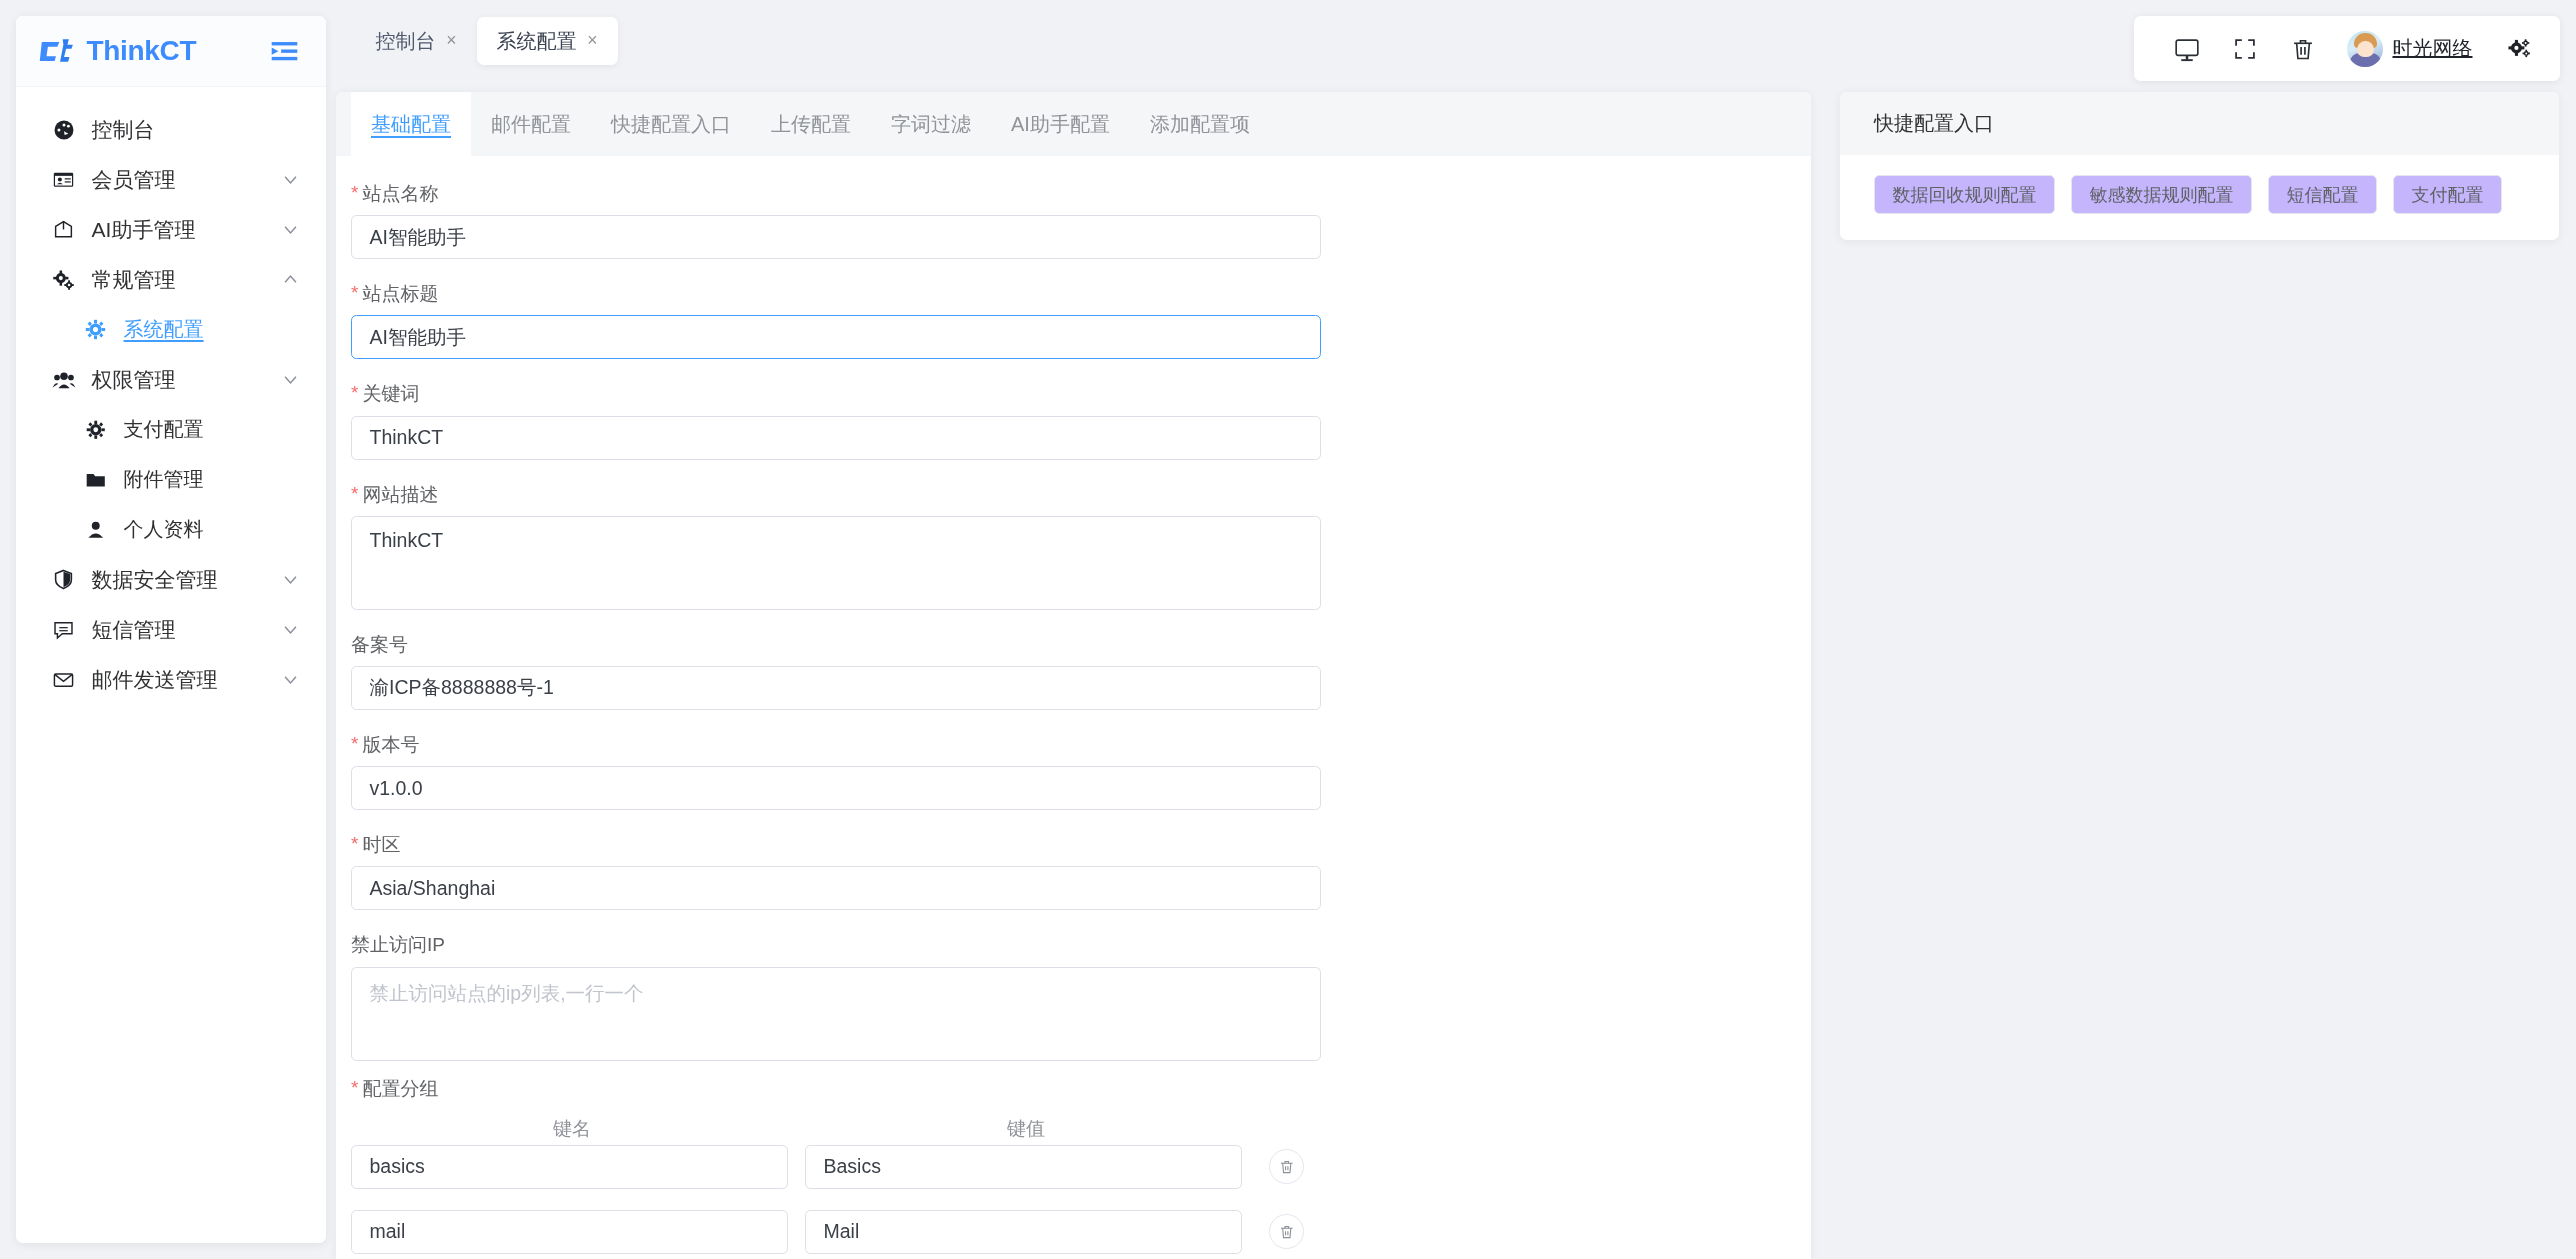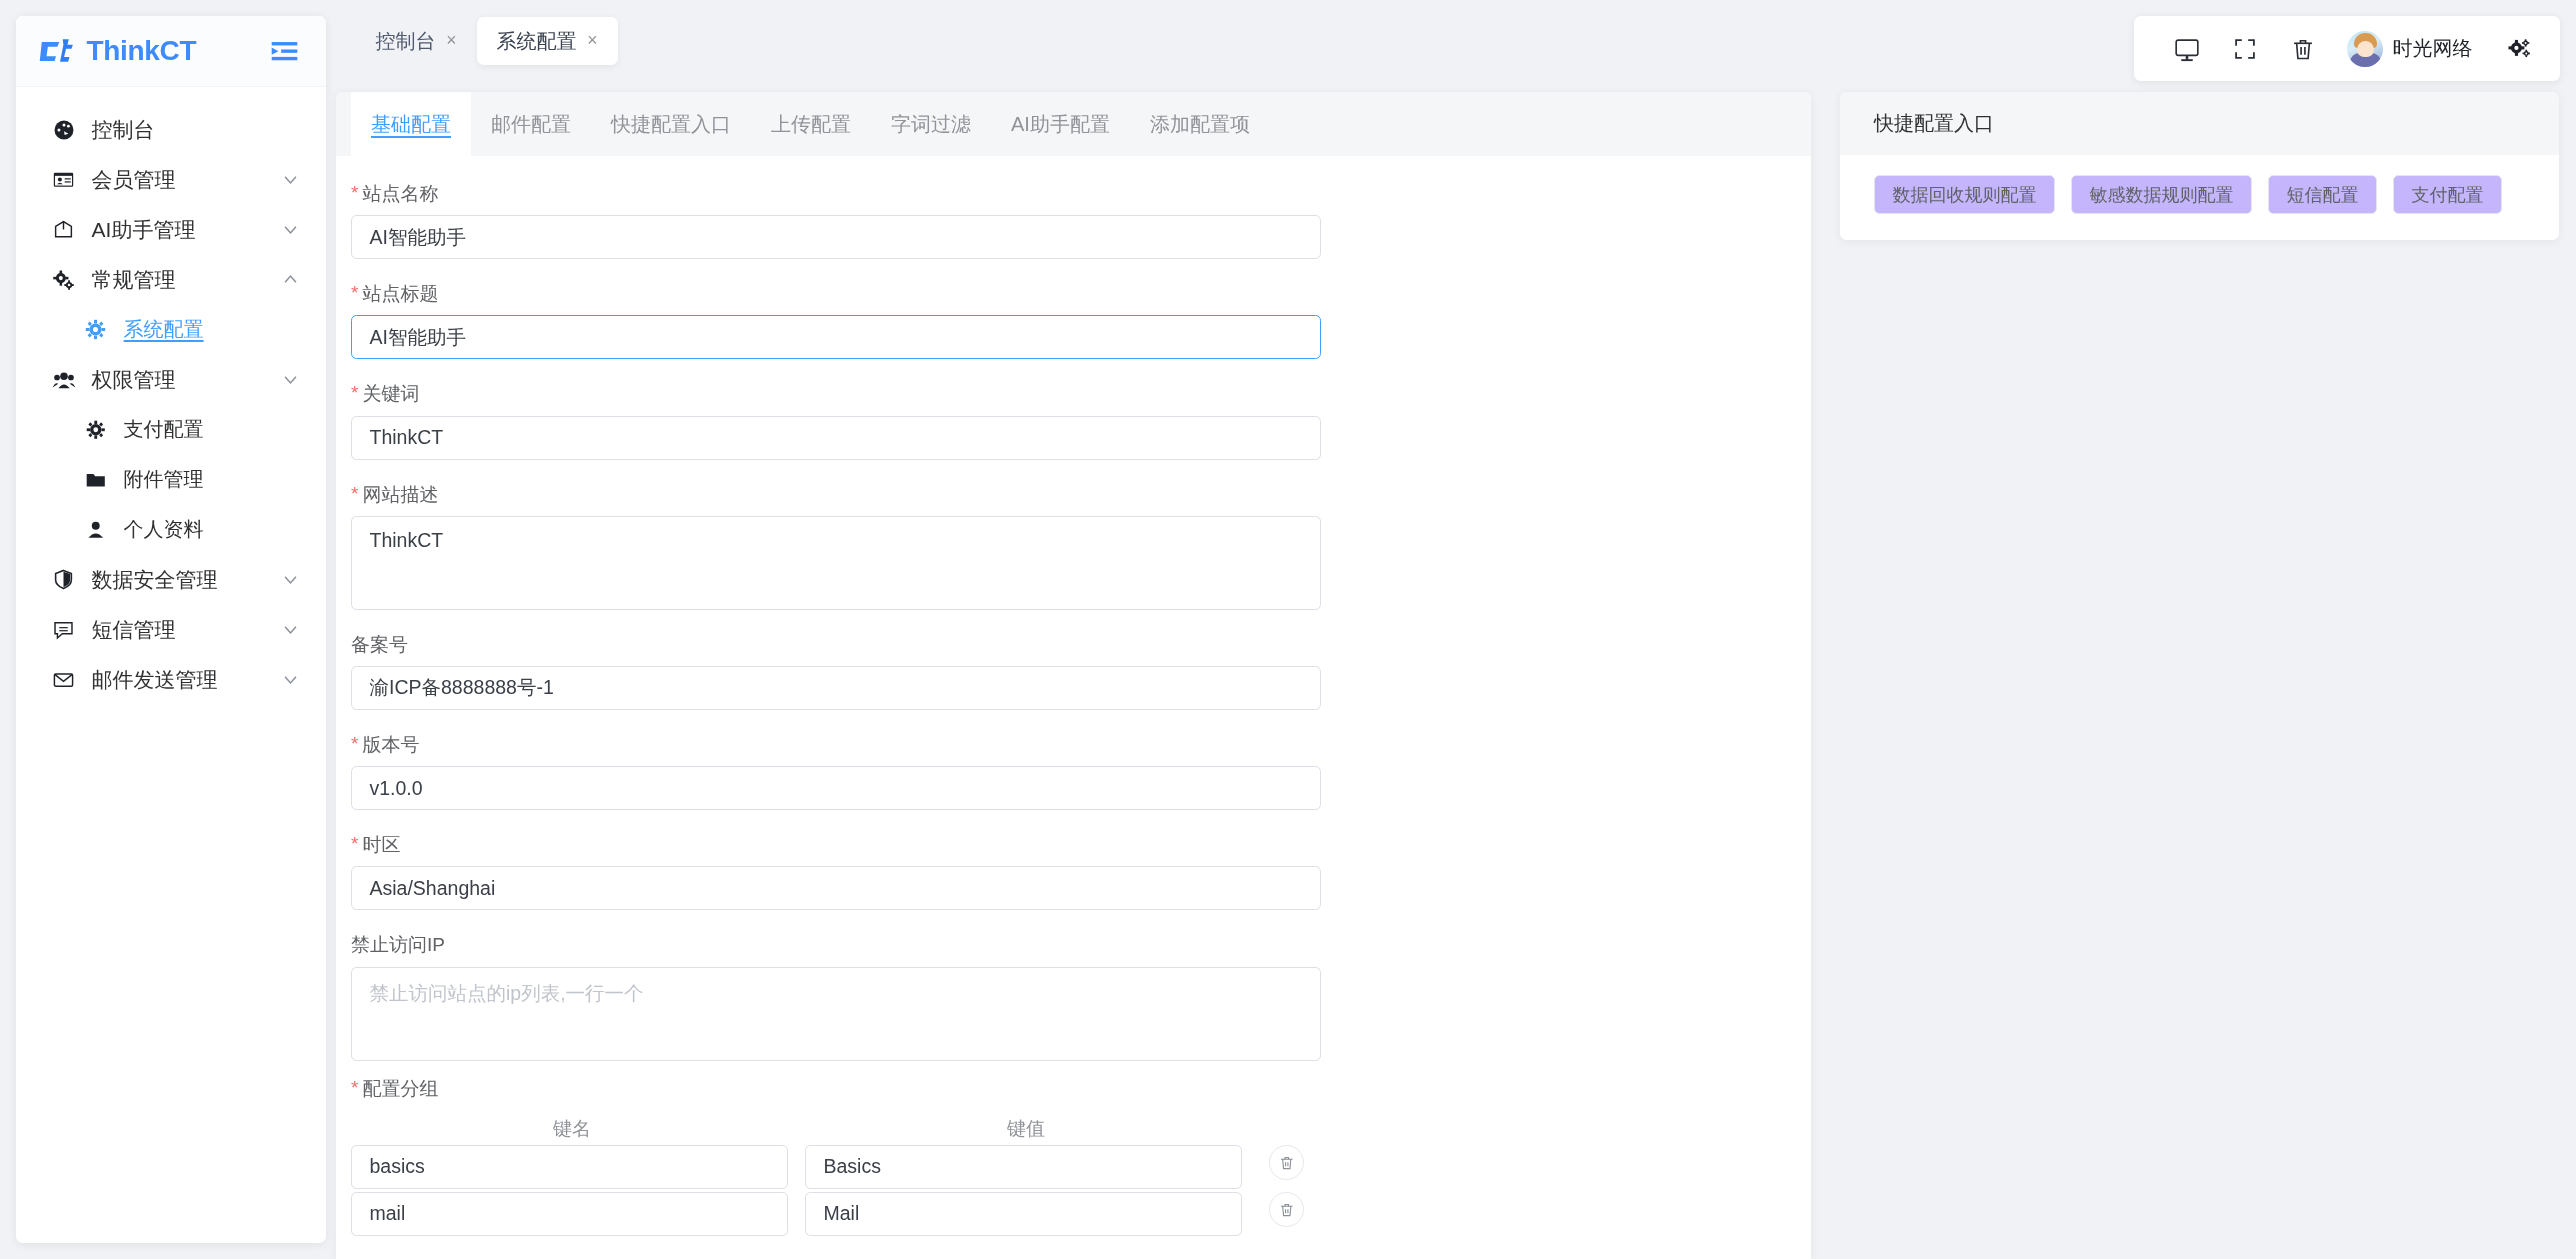--- a/index.html
+++ b/index.html
@@ -97,21 +97,21 @@
     background: #d99a52; border-radius: 11.4px 11.4px 4px 4px;
   }
   .avatar .face {
     position: absolute; left: 9.4px; top: 10.8px; width: 17.5px; height: 16px;
     background: #fbe3cd; border-radius: 8.7px 8.7px 7.4px 7.4px;
   }
   .avatar .body {
     position: absolute; left: 2.7px; bottom: 0; width: 31px; height: 13.5px;
     background: #6b6fae; border-radius: 9.4px 9.4px 0 0;
   }
-  .username { font-size: 20px; color: #1f2329; white-space: nowrap; margin-right: 17.5px; }
+  .username { font-size: 20px; color: #1f2329; white-space: nowrap; margin-right: 17.5px; text-decoration: underline; }
 
   
   .main-card {
     position: absolute; left: 336px; top: 92px;
     width: 1475px; height: 1167px;
     background: #fff; border-radius: 6.7px 6.7px 0 0;
     box-shadow: 0 1.3px 9.4px rgba(0,0,0,0.06);
     overflow: hidden;
   }
   .card-tabs {
@@ -148,21 +148,21 @@
   .gap { height: 24px; }
 
   
   .kv-head { display: flex; margin: 15px 0 3px 0; }
   .kv-head .kh {
     font-size: 19px; color: #909399; text-align: center;
   }
   .kv-head .kh1 { width: 442px; }
   .kv-head .kh2 { width: 12px; }
   .kv-head .kh3 { width: 442px; }
-  .kv-row { display: flex; align-items: flex-start; margin-bottom: 3px; }
+  .kv-row { display: flex; align-items: center; margin-bottom: 21px; }
   .kv-row .kv-inp {
     height: 44px; border: 0.7px solid #dcdfe6; border-radius: 5.4px;
     font-size: 19.5px; color: #3b4048; padding: 0 17.5px;
     display: flex; align-items: center; background: #fff;
   }
   .kv-row .kv-key { width: 437px; }
   .kv-row .kv-val { width: 437px; margin-left: 17px; }
   .kv-del {
     width: 35px; height: 35px; border-radius: 50%;
     border: 0.7px solid #e4e7ed; margin-left: 27px;

